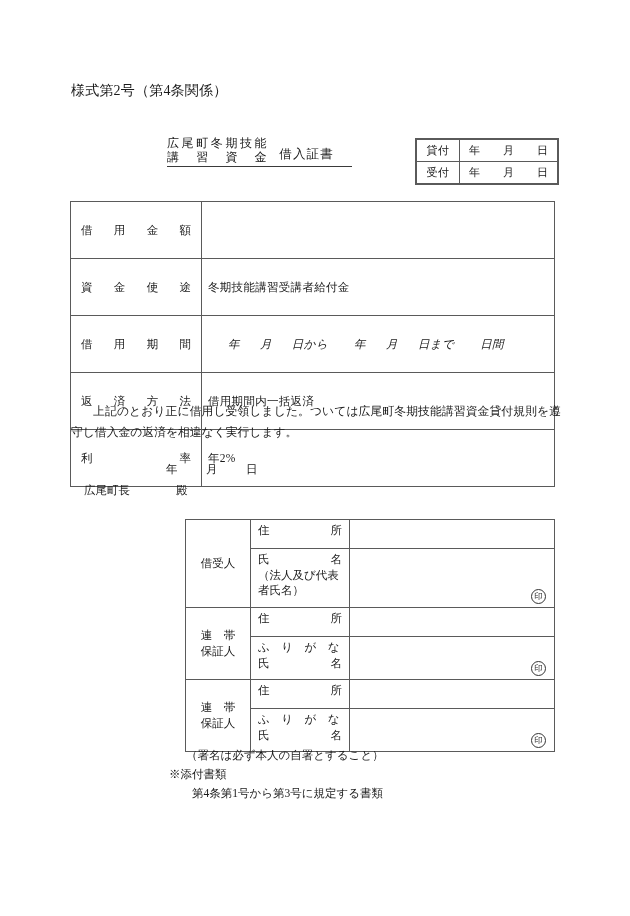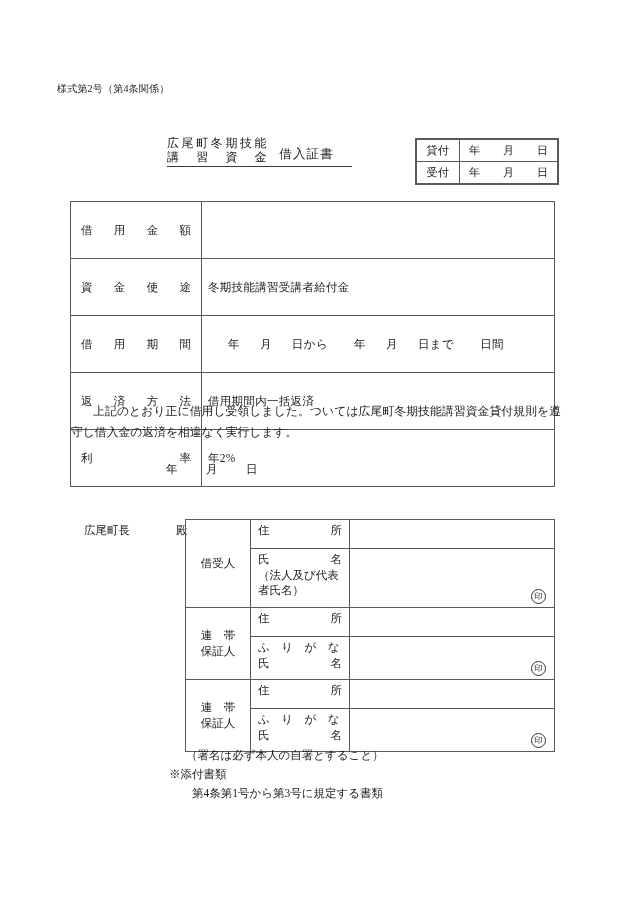--- a/index.html
+++ b/index.html
@@ -17,23 +17,23 @@
   }
   .page {
     position: absolute;
     inset: 0;
     background: #ffffff;
   }
 
   
   .form-no {
     position: absolute;
-    left: 57px;
+    left: 71px;
     top: 82px;
-    font-size: 10px;
+    font-size: 14px;
     letter-spacing: 0.2px;
     white-space: nowrap;
   }
 
   
   .title-wrap {
     position: absolute;
     left: 167px;
     top: 136px;
     width: 190px;
@@ -126,20 +126,21 @@
     width: 100%;
   }
   .lbl-spread span { display: inline-block; }
   .main-table td.value {
     letter-spacing: 0.3px;
   }
   .period-line {
     padding-left: 20px;
     white-space: nowrap;
     letter-spacing: 0.4px;
+    font-style: italic;
   }
   .period-line .gap { display: inline-block; width: 20px; }
   .period-line .gap-l { display: inline-block; width: 26px; }
 
   
   .body-text {
     position: absolute;
     left: 71px;
     top: 401px;
     width: 490px;
@@ -158,21 +159,20 @@
     white-space: nowrap;
   }
   .date-line .gap { display: inline-block; width: 28px; }
 
   .addressee {
     position: absolute;
     left: 84px;
     top: 483px;
     font-size: 11.5px;
     white-space: nowrap;
-    margin-top: 40px;
   }
   .addressee .gap { display: inline-block; width: 46px; }
 
   
   .sig-table {
     position: absolute;
     left: 185px;
     top: 519px;
     width: 370px;
     border-collapse: collapse;

